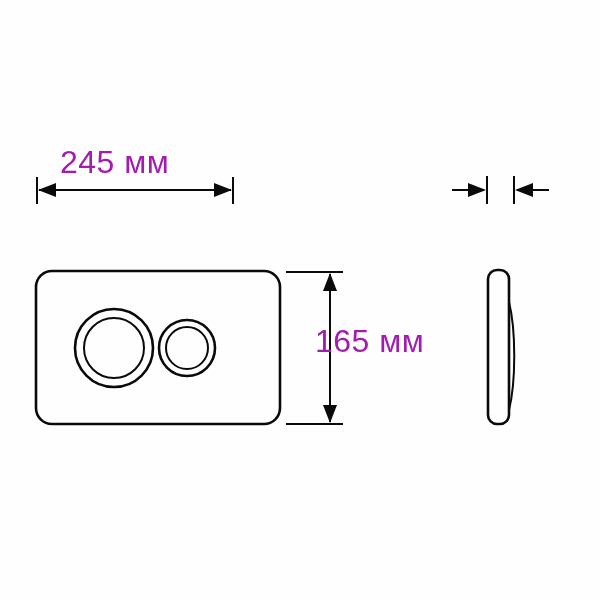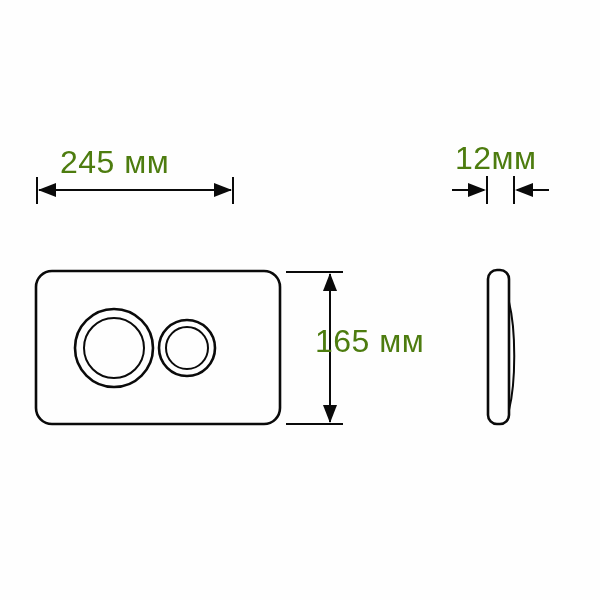--- a/index.html
+++ b/index.html
@@ -15,21 +15,21 @@
     font-family: "Liberation Sans", sans-serif;
     overflow: hidden;
   }
   #drawing {
     position: absolute;
     left: 0;
     top: 0;
   }
   .dim-label {
     position: absolute;
-    color: #4d7c0f;
+    color: #a21caf;
     font-size: 32px;
     font-weight: 400;
     letter-spacing: 0.5px;
     white-space: nowrap;
     user-select: none;
   }
   #label-width  { left: 60px;  top: 144px; }
   #label-depth  { left: 455px; top: 140px; }
   #label-height { left: 315px; top: 323px; }
 </style>
@@ -74,17 +74,16 @@
       <line x1="514" y1="176" x2="514" y2="204" stroke-width="2"></line>
       <line x1="452" y1="190" x2="484" y2="190" stroke-width="2"></line>
       <line x1="517" y1="190" x2="549" y2="190" stroke-width="2"></line>
       <polygon points="486,190 468,183 468,197" stroke="none"></polygon>
       <polygon points="515,190 533,183 533,197" stroke="none"></polygon>
     </g>
   </svg>
 
   <div id="label-width" class="dim-label">245 мм</div>
 
-  <div id="label-depth" class="dim-label">12мм</div>
 
   <div id="label-height" class="dim-label">165 мм</div>
 
 </div>
 
 </body></html>

